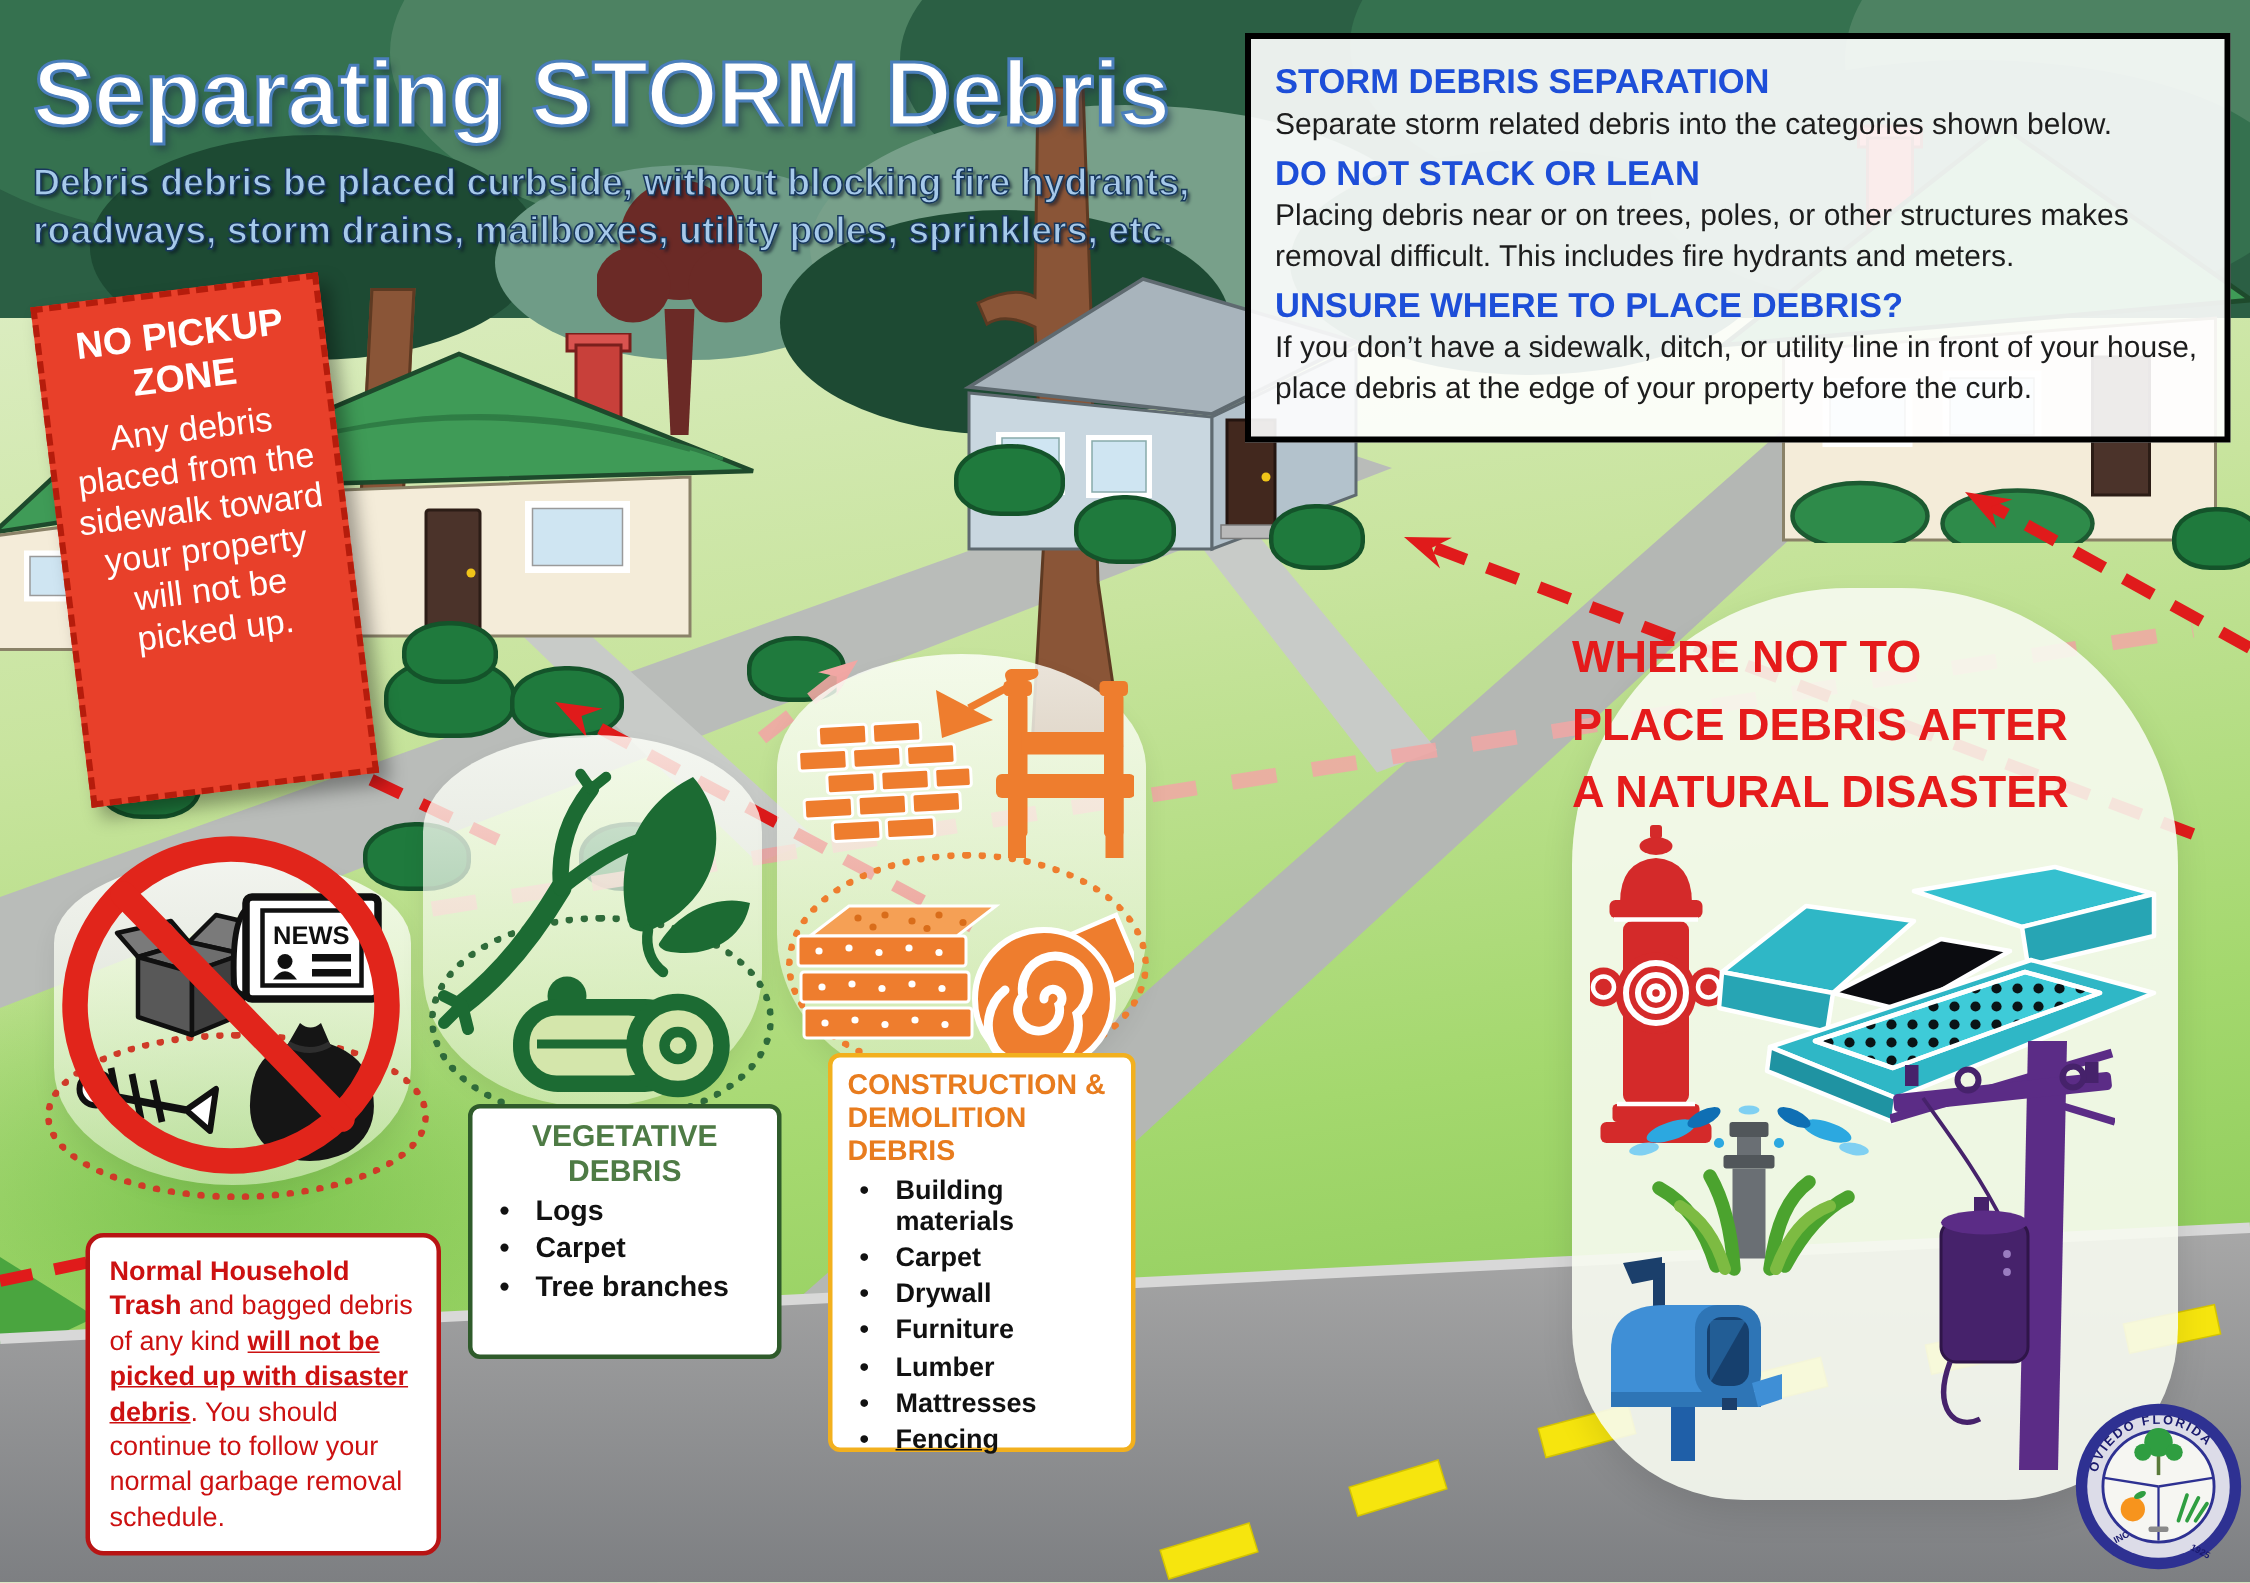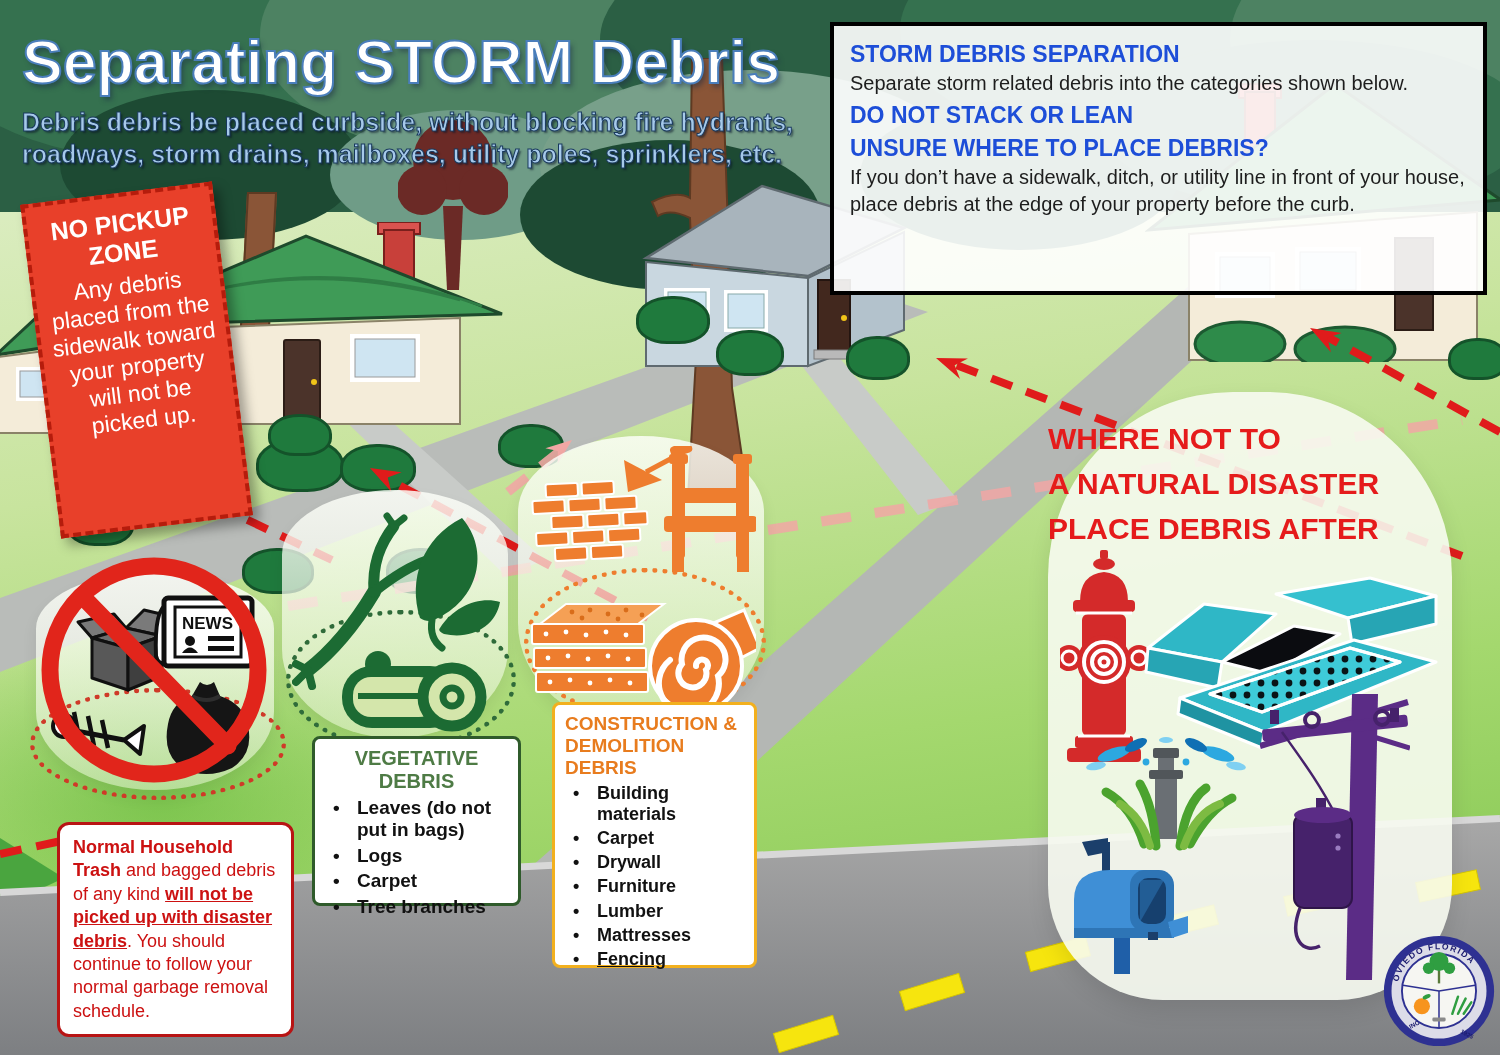--- a/index.html
+++ b/index.html
@@ -353,36 +353,36 @@
     <div class="poster-subtitle">Debris debris be placed curbside, without blocking fire hydrants, roadways, storm drains, mailboxes, utility poles, sprinklers, etc.</div>
   </div>
 
   <div class="abs info-box">
     <div>
       <div class="info-heading">STORM DEBRIS SEPARATION</div>
       <div class="info-body">Separate storm related debris into the categories shown below.</div>
     </div>
     <div>
       <div class="info-heading">DO NOT STACK OR LEAN</div>
+      <div class="info-body">Placing debris near or on trees, poles, or other structures makes removal difficult. This includes fire hydrants and meters.</div>
     </div>
     <div>
       <div class="info-heading">UNSURE WHERE TO PLACE DEBRIS?</div>
       <div class="info-body">If you don’t have a sidewalk, ditch, or utility line in front of your house, place debris at the edge of your property before the curb.</div>
     </div>
   </div>
 
   <div class="abs banner">
     <div class="banner-heading">NO PICKUP ZONE</div>
     <div class="banner-body">Any debris placed from the sidewalk toward your property will not be picked up.</div>
   </div>
 
   <div class="abs note-box veg-box">
     <div class="veg-heading">VEGETATIVE DEBRIS</div>
     <ul class="debris-list">
-      <li><span>Leaves (do not put in bags)</span></li>
       <li><span>Logs</span></li>
       <li><span>Carpet</span></li>
       <li><span>Tree branches</span></li>
     </ul>
   </div>
 
   <div class="abs note-box con-box">
     <div class="con-heading">CONSTRUCTION &amp; DEMOLITION DEBRIS</div>
     <ul class="debris-list">
       <li><span>Building materials</span></li>
@@ -397,22 +397,22 @@
 
   <div class="abs note-box trash-box">
     <span class="trash-lead">Normal Household Trash</span>
     <span>and bagged debris of any kind</span>
     <span class="trash-underline">will not be picked up with disaster debris</span><span>. You should continue to follow your normal garbage removal schedule.</span>
   </div>
 
   <div class="abs where-panel">
     <div class="where-heading">
       <div>WHERE NOT TO</div>
+      <div>PLACE DEBRIS AFTER</div>
       <div>A NATURAL DISASTER</div>
-      <div>PLACE DEBRIS AFTER</div>
     </div>
 
     <svg style="left:12px;top:158px;" width="88" height="218" viewBox="0 0 88 218">
       <g fill="#d42a2a">
         <rect x="40" y="0" width="8" height="9" rx="2"></rect>
         <ellipse cx="44" cy="14" rx="11" ry="6"></ellipse>
         <path d="M20,52 Q20,24 44,22 Q68,24 68,52 Z"></path>
         <rect x="13" y="50" width="62" height="12" rx="4"></rect>
         <rect x="22" y="64" width="44" height="122" rx="6"></rect>
         <circle cx="9" cy="108" r="13"></circle>

